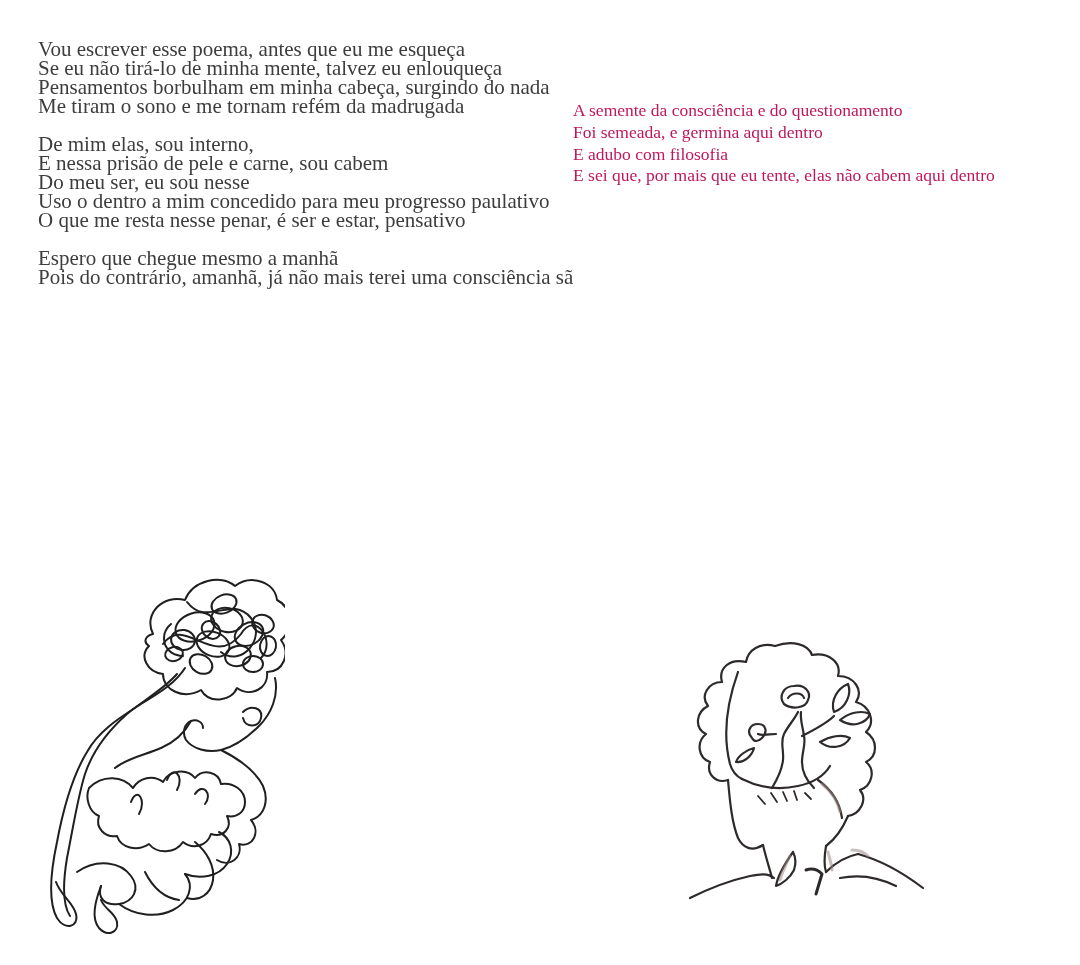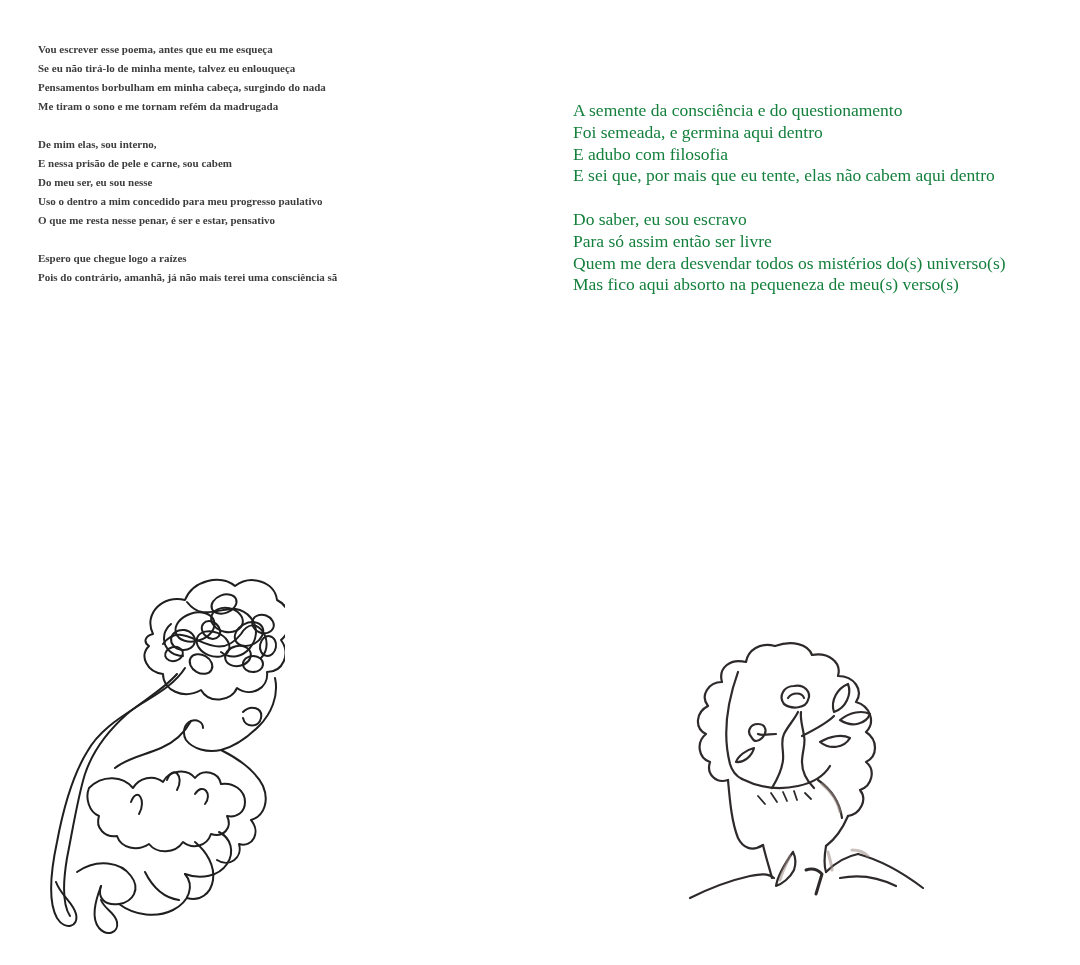--- a/index.html
+++ b/index.html
@@ -2,22 +2,22 @@
 <html><head>
 <meta charset="utf-8">
 <style>
   html,body{margin:0;padding:0;}
   body{
     width:1080px;height:965px;position:relative;
     background:#ffffff;overflow:hidden;
     font-family:"Liberation Serif","DejaVu Serif",serif;
   }
   .poem{position:absolute;white-space:nowrap;}
-  .poem-left{left:38px;top:40px;font-size:11px;line-height:19px;color:#3d3d3d;font-weight:bold;}
-  .poem-right{left:573px;top:100px;font-size:17.5px;line-height:21.8px;color:#15803d;}
+  .poem-left{left:38px;top:40px;font-size:21px;line-height:19px;color:#3d3d3d;}
+  .poem-right{left:573px;top:100px;font-size:17.5px;line-height:21.8px;color:#be185d;}
   .stanza-left{margin:0 0 19px 0;}
   .stanza-right{margin:0 0 21.8px 0;}
   .illustration{position:absolute;}
   .illu-left{left:35px;top:572px;}
   .illu-right{left:680px;top:638px;}
   svg{display:block;}
 </style>
 </head>
 <body>
 
@@ -31,37 +31,31 @@
       <div>Me tiram o sono e me tornam refém da madrugada</div>
     </div>
     <div class="stanza-left">
       <div>De mim elas, sou interno,</div>
       <div>E nessa prisão de pele e carne, sou cabem</div>
       <div>Do meu ser, eu sou nesse</div>
       <div>Uso o dentro a mim concedido para meu progresso paulativo</div>
       <div>O que me resta nesse penar, é ser e estar, pensativo</div>
     </div>
     <div class="stanza-left">
-      <div>Espero que chegue logo a raízes</div>
+      <div>Espero que chegue mesmo a manhã</div>
       <div>Pois do contrário, amanhã, já não mais terei uma consciência sã</div>
     </div>
   </div>
 
   <div class="poem poem-right">
     <div class="stanza-right">
       <div>A semente da consciência e do questionamento</div>
       <div>Foi semeada, e germina aqui dentro</div>
       <div>E adubo com filosofia</div>
       <div>E sei que, por mais que eu tente, elas não cabem aqui dentro</div>
-    </div>
-    <div class="stanza-right">
-      <div>Do saber, eu sou escravo</div>
-      <div>Para só assim então ser livre</div>
-      <div>Quem me dera desvendar todos os mistérios do(s) universo(s)</div>
-      <div>Mas fico aqui absorto na pequeneza de meu(s) verso(s)</div>
     </div>
   </div>
 
   <div class="illustration illu-left">
     <svg width="250" height="370" viewBox="0 0 250 370">
       <g fill="none" stroke-linecap="round" stroke-linejoin="round" stroke-width="2" stroke="#1f1f1f">
 
         <g>
           <path d="M118,62 C108,42 128,22 150,28 C158,8 186,2 200,14 C216,2 240,10 242,28 C258,36 258,58 246,68 C256,82 248,100 232,100 C234,116 216,126 202,116 C196,130 174,132 166,118 C148,128 128,118 128,102 C112,100 104,84 114,74 C108,70 110,64 118,62 Z"></path>
           <ellipse cx="160" cy="55" rx="20" ry="14" transform="rotate(-18 160 55)"></ellipse>

